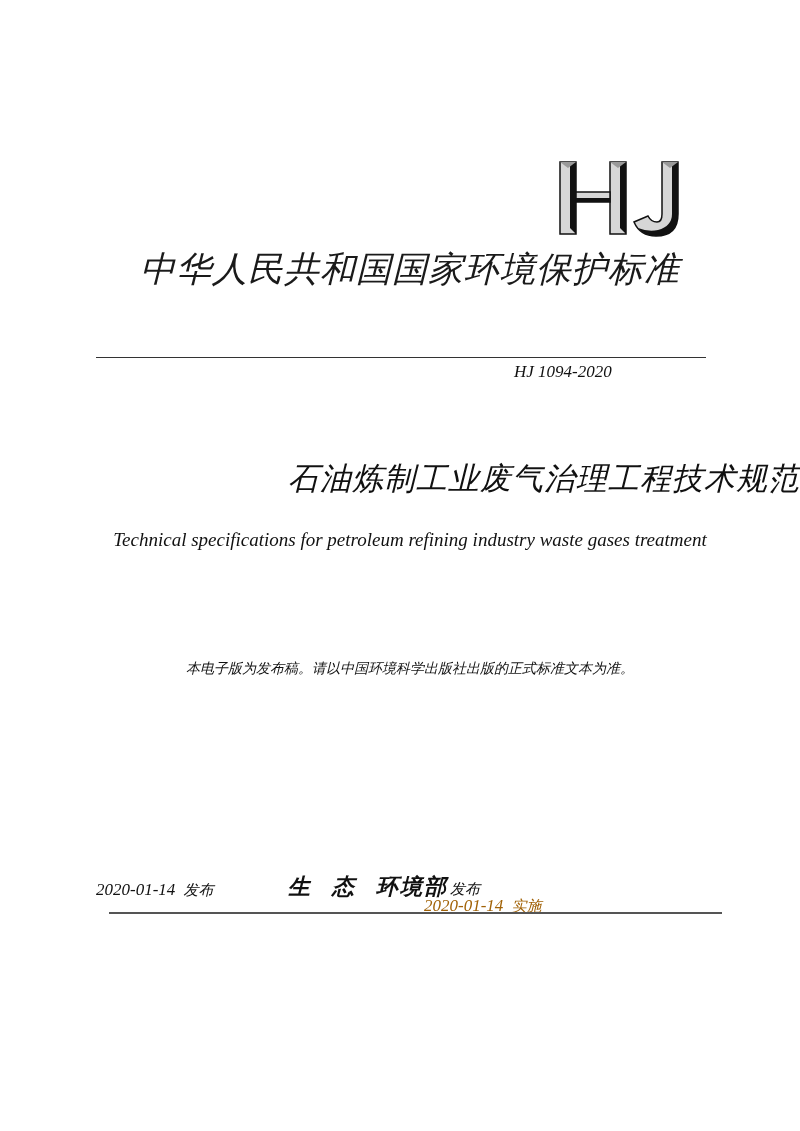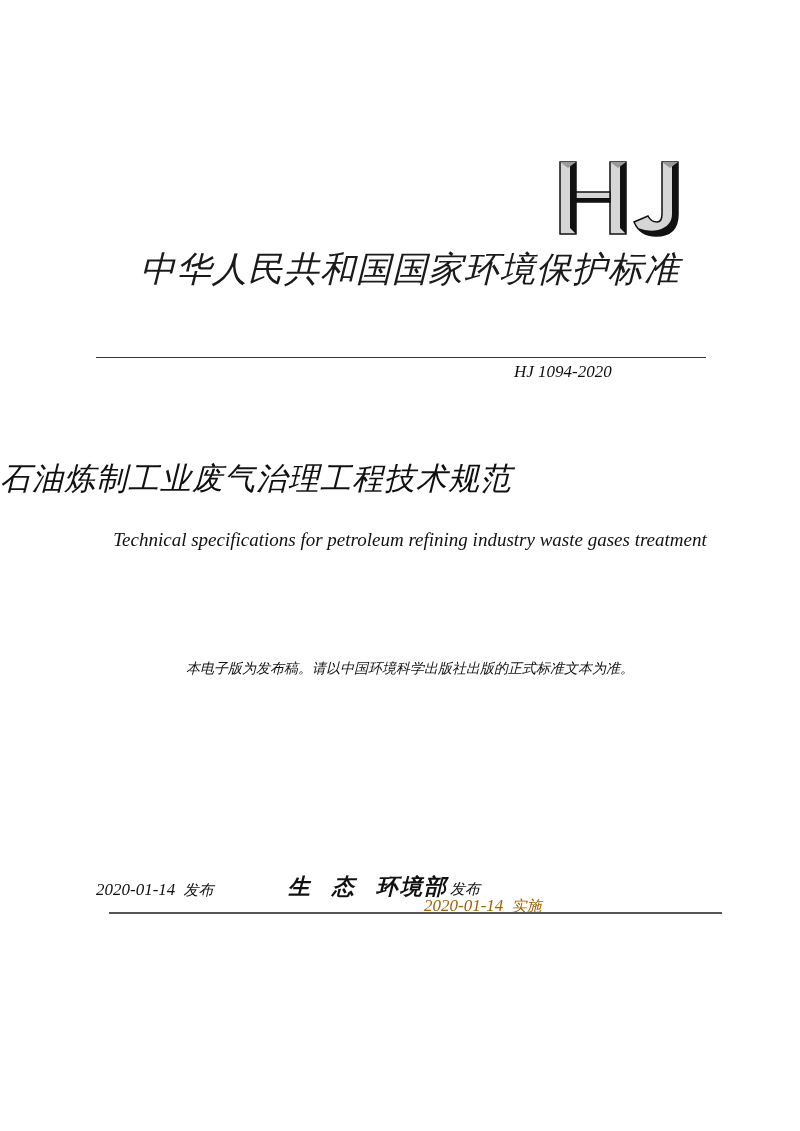--- a/index.html
+++ b/index.html
@@ -17,21 +17,21 @@
     }
     .org span { display: inline-block; transform: translateX(10px); }
 
     .std-no {
       left: 514px; top: 318px;
       font-family: "Liberation Serif", serif; font-size: 17px; color: #111; margin-top: 44px;
     }
     .rule-top { left: 96px; top: 357px; width: 610px; height: 1px; background: #333; }
 
     .title-cn {
-      left: 0; width: 800px; top: 458px; text-align: left;
+      left: 0; width: 800px; top: 458px; text-align: right;
       font-family: "DejaVu Sans", sans-serif; font-size: 31px; color: #111; letter-spacing: 1px;
     }
     .title-en {
       left: 0; width: 800px; top: 529px; text-align: center;
       font-family: "Liberation Serif", serif; font-size: 19px; color: #111;
       transform: translateX(10px);
     }
     .note {
       left: 0; width: 800px; top: 660px; text-align: center;
       font-family: "DejaVu Sans", sans-serif; font-size: 14px; color: #111;

